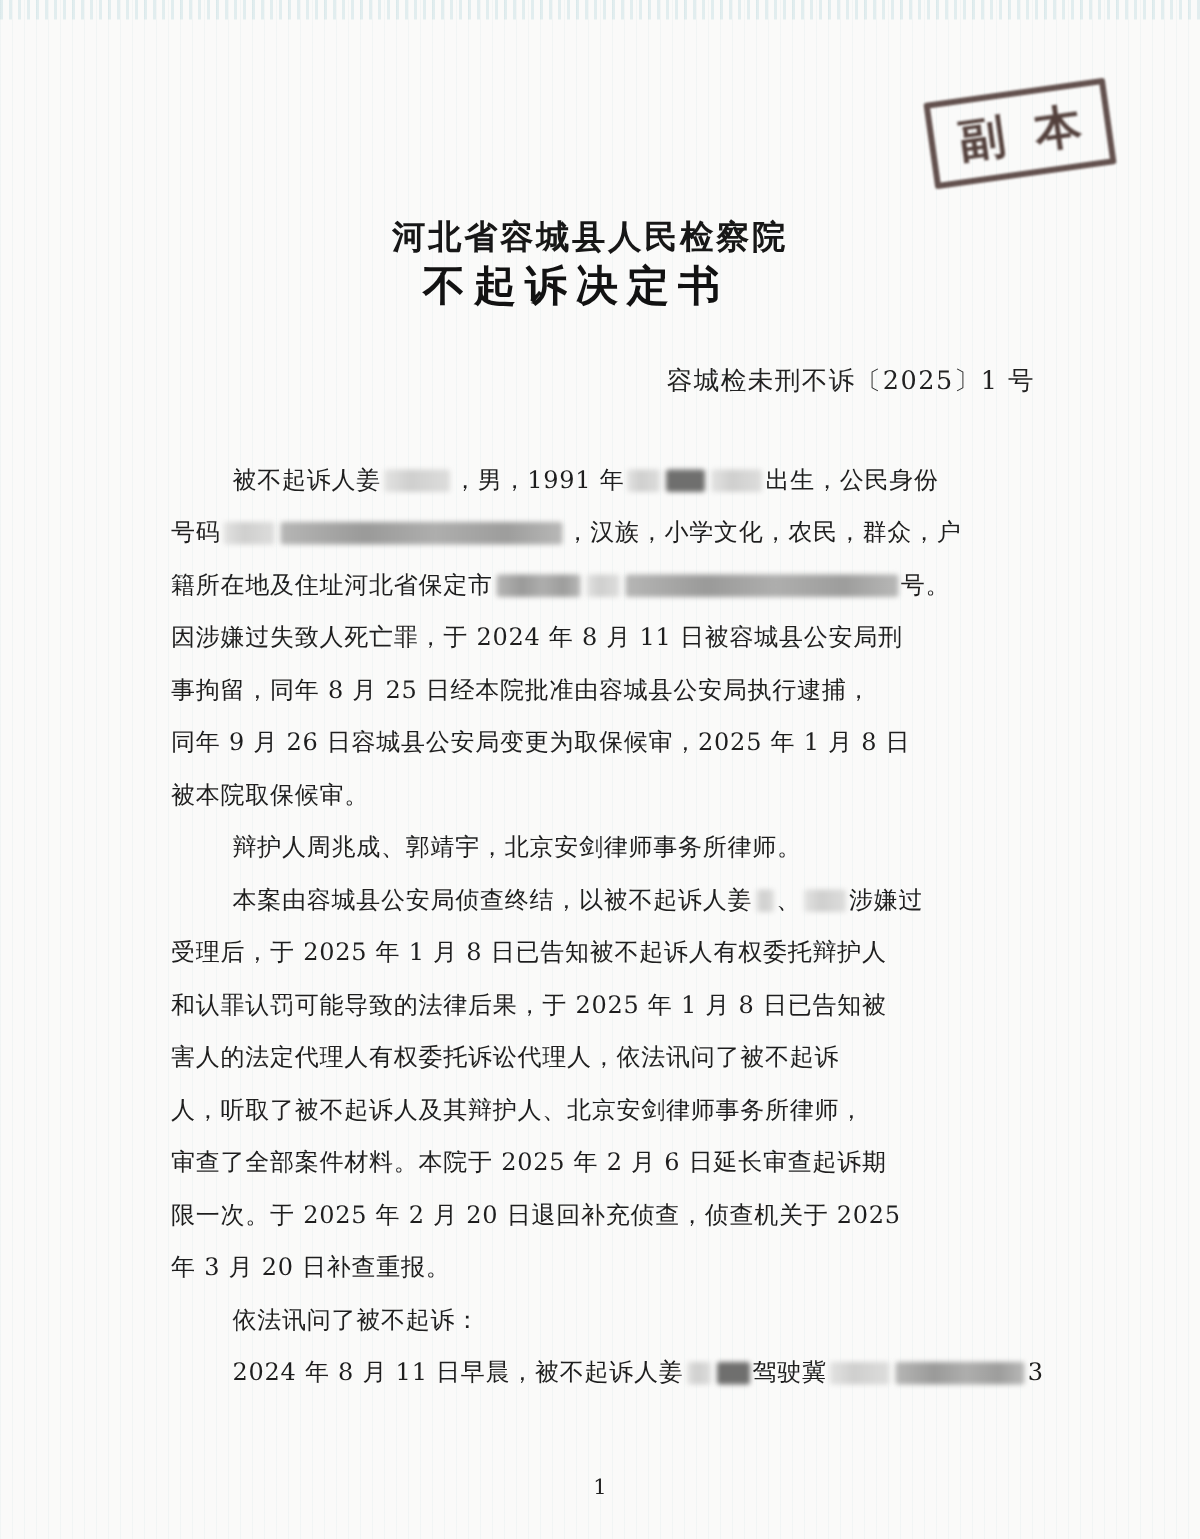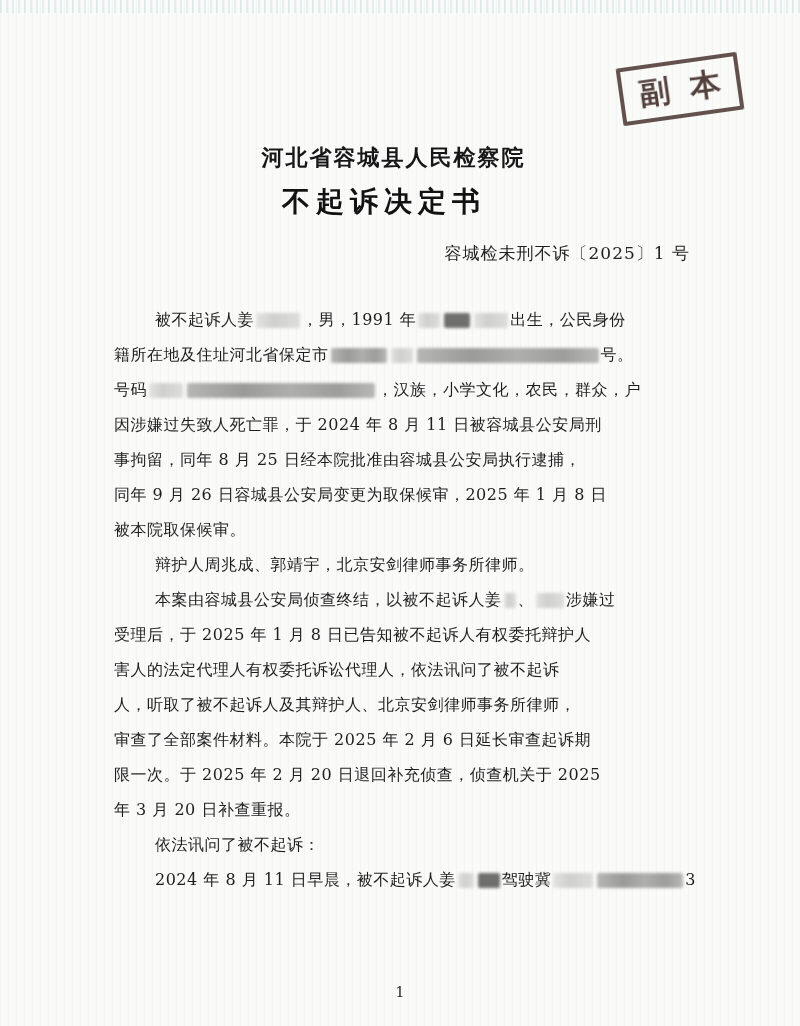--- a/index.html
+++ b/index.html
@@ -37,21 +37,21 @@
     color:rgba(58,36,32,0.85);
     letter-spacing:20px; margin-right:-20px;
     white-space:nowrap;
   }
   .org-name {
     position:absolute; top:143px; left:0; width:787px;
     text-align:center; font-size:22px; font-weight:700;
     letter-spacing:2px; color:#171717;
   }
   .doc-title {
-    position:absolute; top:183px; left:0; width:768px;
+    position:absolute; top:172px; left:0; width:768px;
     text-align:center; font-size:28px; font-weight:700;
     letter-spacing:6px; color:#121212;
   }
   .doc-number {
     position:absolute; top:242px; right:110px;
     font-size:17px; letter-spacing:1px; color:#222;
   }
   .doc-body {
     position:absolute; left:114px; top:302px; width:606px;
   }
@@ -87,29 +87,30 @@
   <div class="stamp">
     <span class="stamp-text">副本</span>
   </div>
 
   <div class="org-name">河北省容城县人民检察院</div>
   <div class="doc-title">不起诉决定书</div>
   <div class="doc-number">容城检未刑不诉〔2025〕1 号</div>
 
   <div class="doc-body">
       <div class="doc-line indent"><span>被不起诉人姜</span><span class="redact light" style="width: 44px;"></span><span>，男，1991 年</span><span class="redact light" style="width: 22px;"></span><span class="redact dark" style="width: 26px;"></span><span class="redact light" style="width: 34px;"></span><span>出生，公民身份</span></div>
+      <div class="doc-line"><span>号码</span><span class="redact light" style="width: 34px;"></span><span class="redact mid" style="width: 188px;"></span><span>，汉族，小学文化，农民，群众，户</span></div>
       <div class="doc-line"><span>籍所在地及住址河北省保定市</span><span class="redact mid" style="width: 56px;"></span><span class="redact light" style="width: 22px;"></span><span class="redact mid" style="width: 182px;"></span><span>号。</span></div>
-      <div class="doc-line"><span>号码</span><span class="redact light" style="width: 34px;"></span><span class="redact mid" style="width: 188px;"></span><span>，汉族，小学文化，农民，群众，户</span></div>
       <div class="doc-line"><span>因涉嫌过失致人死亡罪，于 2024 年 8 月 11 日被容城县公安局刑</span></div>
       <div class="doc-line"><span>事拘留，同年 8 月 25 日经本院批准由容城县公安局执行逮捕，</span></div>
       <div class="doc-line"><span>同年 9 月 26 日容城县公安局变更为取保候审，2025 年 1 月 8 日</span></div>
       <div class="doc-line"><span>被本院取保候审。</span></div>
       <div class="doc-line indent"><span>辩护人周兆成、郭靖宇，北京安剑律师事务所律师。</span></div>
       <div class="doc-line indent"><span>本案由容城县公安局侦查终结，以被不起诉人姜</span><span class="redact light" style="width: 12px;"></span><span>、</span><span class="redact light" style="width: 28px;"></span><span>涉嫌过</span></div>
       <div class="doc-line"><span>受理后，于 2025 年 1 月 8 日已告知被不起诉人有权委托辩护人</span></div>
+      <div class="doc-line"><span>和认罪认罚可能导致的法律后果，于 2025 年 1 月 8 日已告知被</span></div>
       <div class="doc-line"><span>害人的法定代理人有权委托诉讼代理人，依法讯问了被不起诉</span></div>
       <div class="doc-line"><span>人，听取了被不起诉人及其辩护人、北京安剑律师事务所律师，</span></div>
       <div class="doc-line"><span>审查了全部案件材料。本院于 2025 年 2 月 6 日延长审查起诉期</span></div>
       <div class="doc-line"><span>限一次。于 2025 年 2 月 20 日退回补充侦查，侦查机关于 2025</span></div>
       <div class="doc-line"><span>年 3 月 20 日补查重报。</span></div>
       <div class="doc-line indent"><span>依法讯问了被不起诉：</span></div>
       <div class="doc-line indent"><span>2024 年 8 月 11 日早晨，被不起诉人姜</span><span class="redact light" style="width: 16px;"></span><span class="redact dark" style="width: 22px;"></span><span>驾驶冀</span><span class="redact light" style="width: 40px;"></span><span class="redact mid" style="width: 86px;"></span><span>3</span></div>
     </div>
 
   <div class="page-number">1</div>

